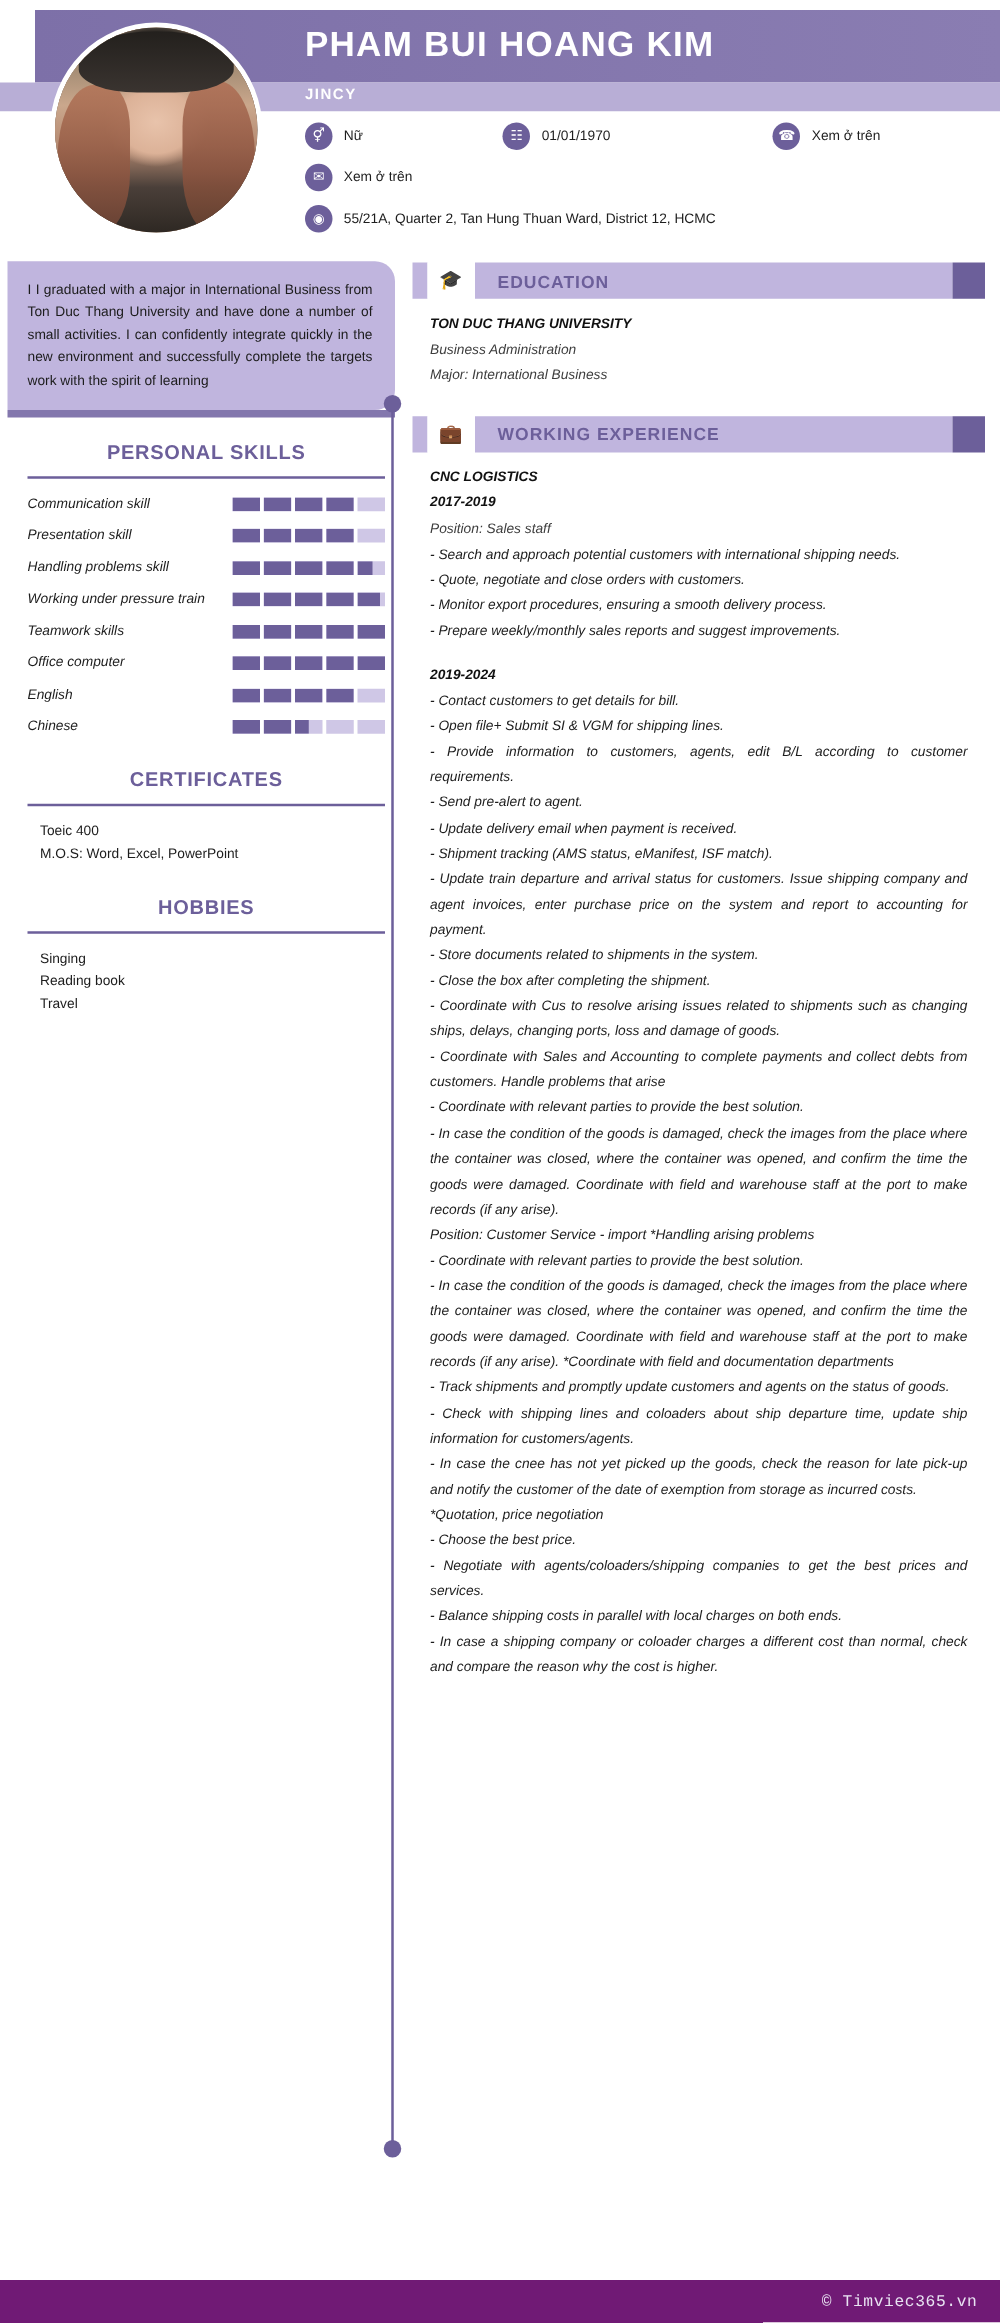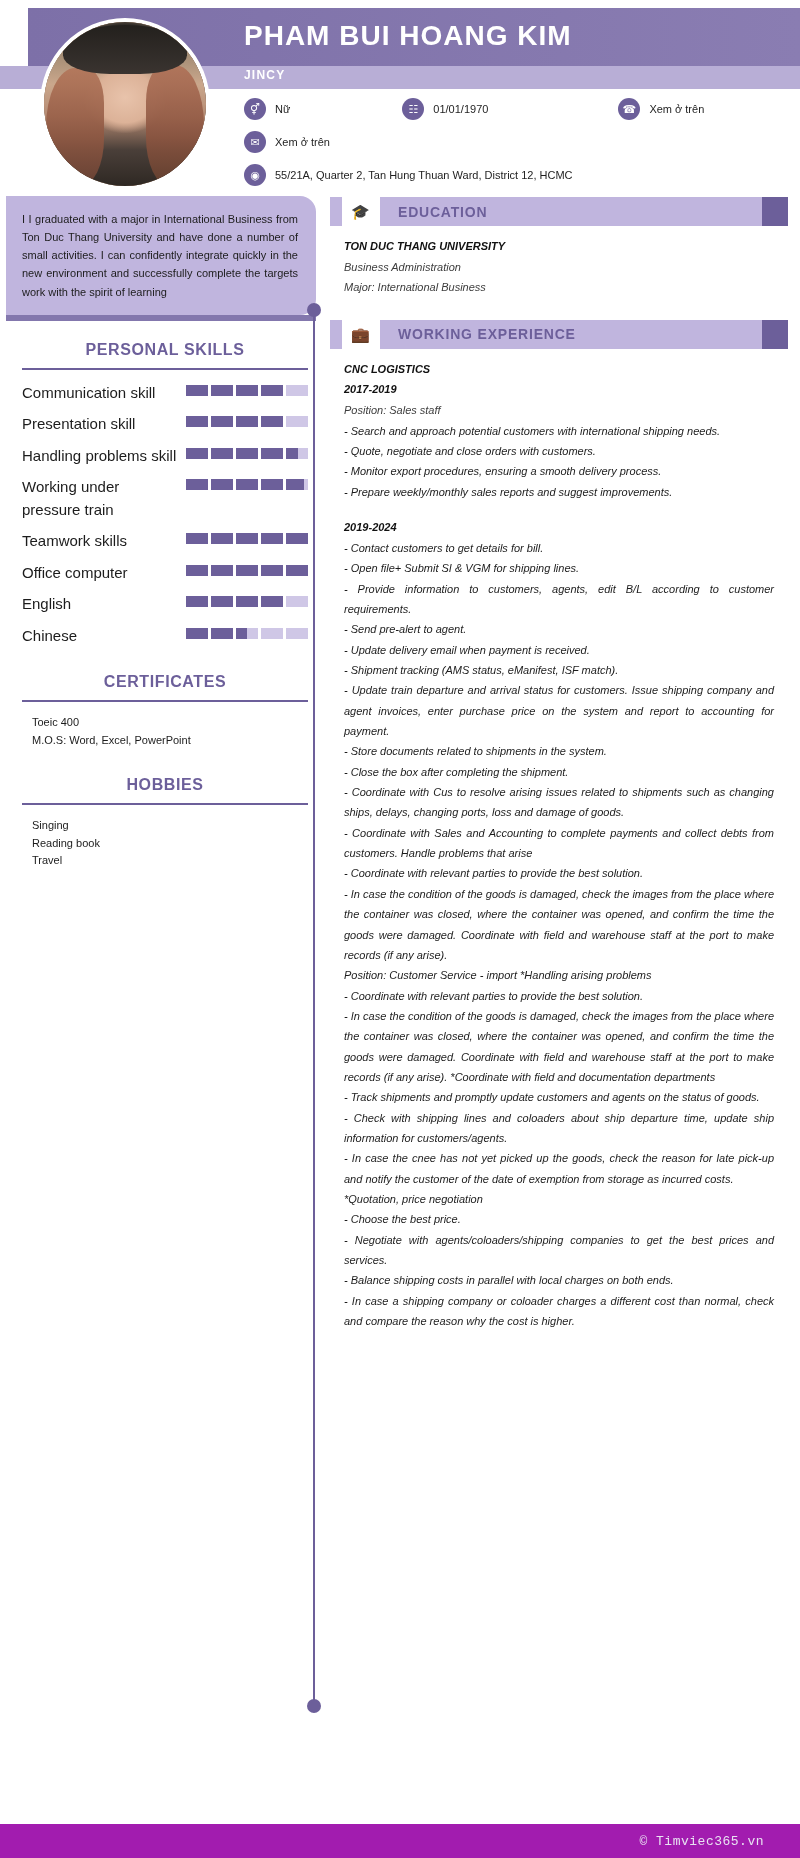--- a/index.html
+++ b/index.html
@@ -125,21 +125,21 @@
     font-size: 11px;
     color: #1e1e1e;
     white-space: nowrap;
   }
   .gap-gender { width: 112px; }
   .gap-dob { width: 130px; }
 
   
   .content {
     position: absolute;
-    top: 183px; left: 0;
+    top: 196px; left: 0;
     width: 780px;
     height: 1610px;
   }
 
   
   .left-col {
     position: absolute;
     left: 0; top: 0;
     width: 330px;
   }
@@ -179,24 +179,25 @@
   }
 
   .skill-row {
     display: flex;
     align-items: flex-start;
     padding: 0 22px;
     margin-bottom: 9px;
   }
   .skill-name {
     flex: 1 1 auto;
-    font-size: 15px;
+    font-size: 11px;
     color: #1c1c1c;
     line-height: 1.5;
     padding-right: 6px;
+    font-style: italic;
   }
   .skill-bar {
     flex: 0 0 122px;
     height: 11px;
     display: flex;
     gap: 3px;
     margin-top: 3px;
   }
   .seg {
     flex: 1 1 0;
@@ -311,25 +312,25 @@
     text-align: justify;
   }
   .r-spacer { height: 15px; }
 
   
   .footer {
     position: absolute;
     left: 0; bottom: 0;
     width: 800px;
     height: 34px;
-    background: #a21caf;
+    background: #701a75;
     display: flex;
     align-items: center;
     justify-content: flex-end;
-    padding-right: 36px;
+    padding-right: 18px;
   }
   .footer-text {
     font-family: "Liberation Mono", monospace;
     font-size: 13px;
     color: #e8e3f2;
     letter-spacing: .5px;
   }
 </style>
 </head>
 <body>

